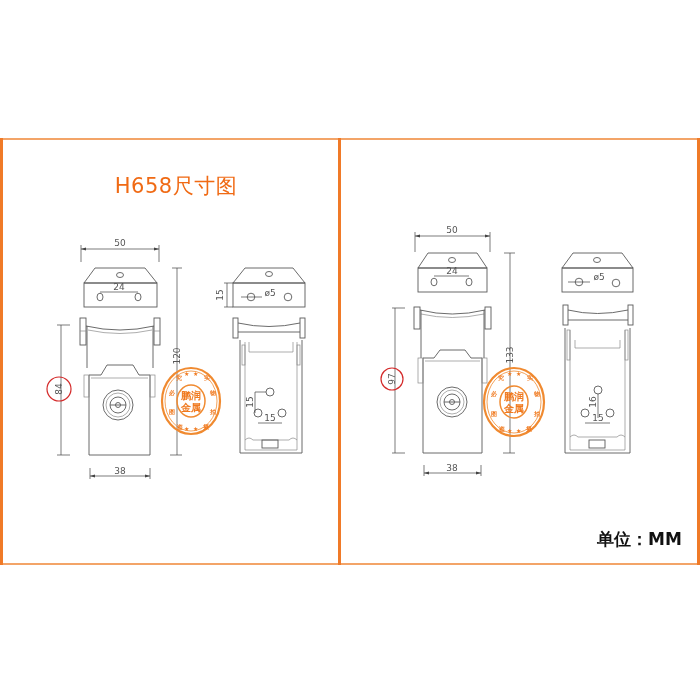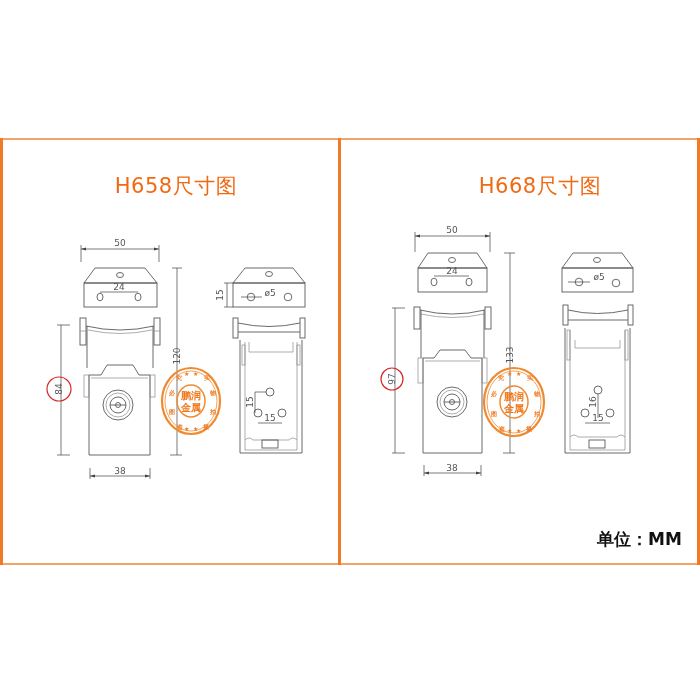--- a/index.html
+++ b/index.html
@@ -24,21 +24,20 @@
 <body>
 
 <div id="canvas">
   <div class="frame-top"></div>
   <div class="frame-bottom"></div>
   <div class="frame-left"></div>
   <div class="frame-mid"></div>
   <div class="frame-right"></div>
 
   <div class="title" style="left:76px;">H658尺寸图</div>
-  <div class="title" style="left:440px;">H668尺寸图</div>
 
   <svg width="700" height="700" viewBox="0 0 700 700">
 
     <g>
 
       <line class="dim" x1="81" y1="249" x2="159" y2="249"></line>
       <line class="dim" x1="81" y1="245" x2="81" y2="262"></line>
       <line class="dim" x1="159" y1="245" x2="159" y2="262"></line>
       <polygon points="81,249 86,247.5 86,250.5" fill="#444"></polygon>
       <polygon points="159,249 154,247.5 154,250.5" fill="#444"></polygon>

